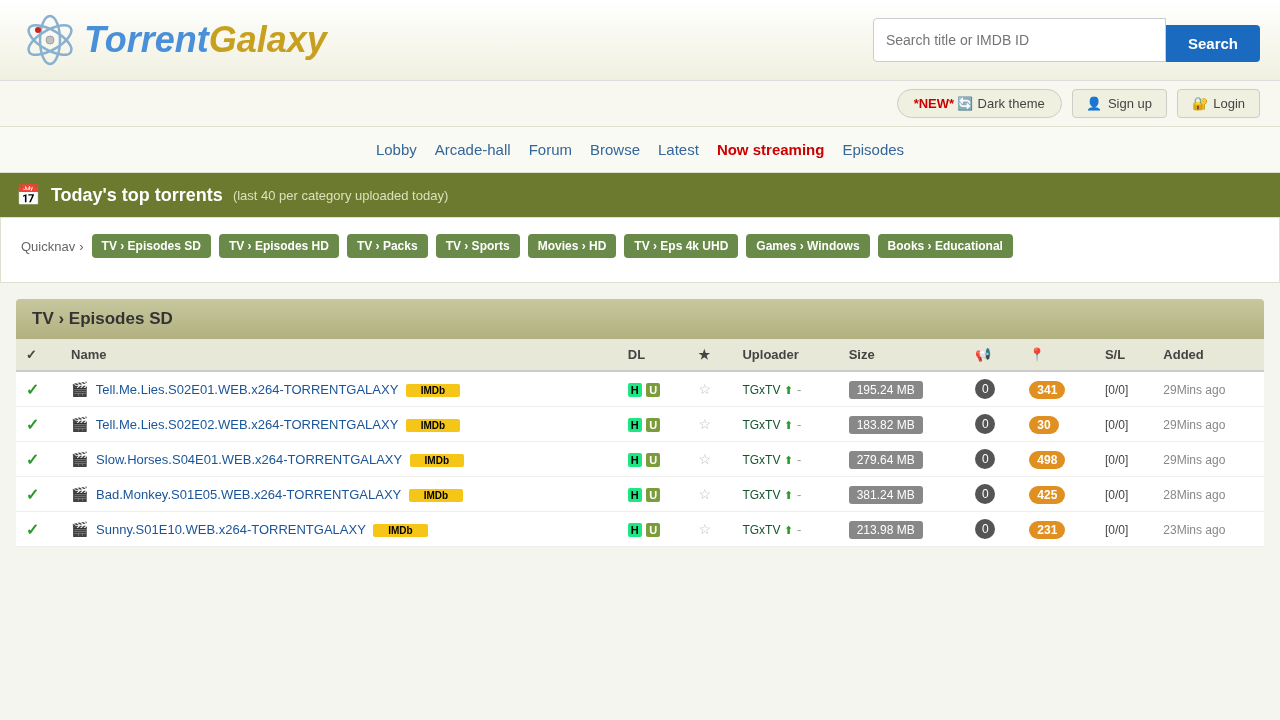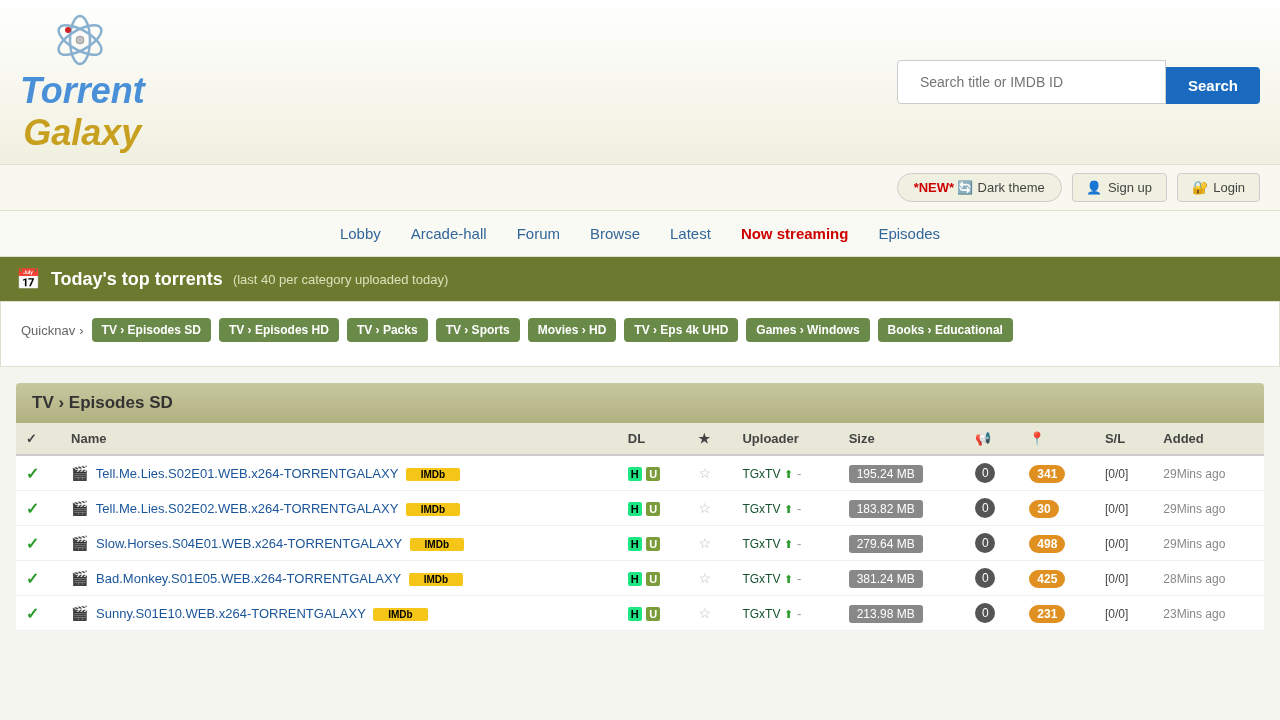--- a/index.html
+++ b/index.html
@@ -1,36 +1,36 @@
 <!DOCTYPE html>
 <html><head>
   <meta charset="utf-8">
   <style>
     * { box-sizing: border-box; margin: 0; padding: 0; }
     body { font-family: Arial, sans-serif; background: #f5f5f0; font-size: 14px; }
 
     
     .header { background: linear-gradient(to bottom, #ffffff, #f0f0e0); padding: 10px 20px; display: flex; align-items: center; gap: 20px; border-bottom: 1px solid #ddd; }
-    .logo-area { display: flex; align-items: center; flex-direction: column; }
+    .logo-area { display: flex; align-items: center; }
     .logo-text-torrent { color: #4a90d9; font-size: 36px; font-weight: bold; font-style: italic; }
     .logo-text-galaxy { color: #c8a020; font-size: 36px; font-weight: bold; font-style: italic; }
     .logo-icon { width: 60px; height: 60px; position: relative; margin-right: 4px; }
 
     .search-area { display: flex; gap: 0; margin-left: auto; }
-    .search-input { width: 269px; padding: 10px 22px; border: 1px solid #ccc; border-radius: 4px 0 0 4px; font-size: 14px; color: #4d7c0f; outline: none; }
+    .search-input { width: 293px; padding: 10px 12px; border: 1px solid #ccc; border-radius: 4px 0 0 4px; font-size: 14px; color: #4d7c0f; outline: none; }
     .search-button { background: #1a6bbf; color: white; border: none; padding: 10px 22px; font-size: 15px; font-weight: bold; border-radius: 0 4px 4px 0; cursor: pointer; margin-top: 7px; }
 
     
     .top-bar { background: #f8f8f0; display: flex; justify-content: flex-end; align-items: center; padding: 8px 20px; gap: 10px; border-bottom: 1px solid #e0e0d0; }
     .dark-theme-btn { background: #f0f0e0; border: 1px solid #ccc; border-radius: 20px; padding: 6px 16px; cursor: pointer; font-size: 13px; color: #444; }
     .signup-btn { background: #f0f0e0; border: 1px solid #ccc; border-radius: 4px; padding: 6px 14px; cursor: pointer; font-size: 13px; color: #444; display: flex; align-items: center; gap: 5px; }
     .login-btn { background: #f0f0e0; border: 1px solid #ccc; border-radius: 4px; padding: 6px 14px; cursor: pointer; font-size: 13px; color: #444; display: flex; align-items: center; gap: 5px; }
 
     
-    .nav { display: flex; justify-content: center; gap: 30px; padding: 14px 20px; background: #fafaf5; border-bottom: 1px solid #e0e0d0; }
+    .nav { display: flex; justify-content: center; gap: 18px; padding: 14px 20px; background: #fafaf5; border-bottom: 1px solid #e0e0d0; }
     .nav a { text-decoration: none; color: #336699; font-size: 15px; }
     .nav a.active { color: #cc0000; font-weight: bold; }
 
     
     .section-header { background: #6b7a2e; color: white; padding: 10px 16px; display: flex; align-items: center; gap: 10px; }
     .section-header .calendar-icon { font-size: 20px; }
     .section-header h2 { font-size: 18px; font-weight: bold; }
     .section-header span { font-size: 13px; font-weight: normal; color: #dde0bb; }
 
     

